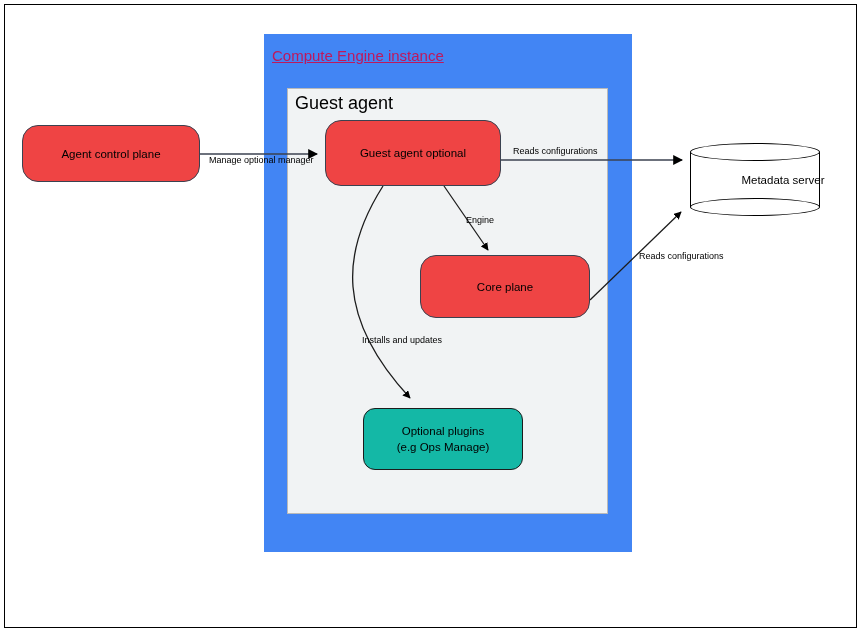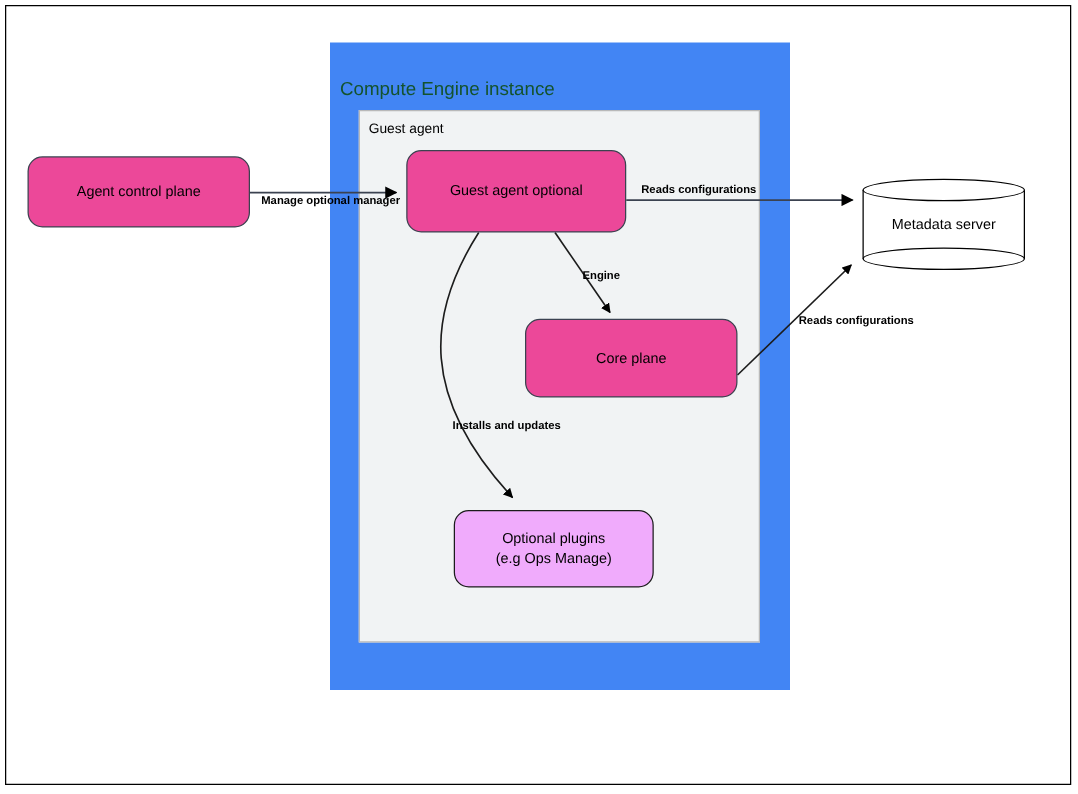--- a/index.html
+++ b/index.html
@@ -34,63 +34,64 @@
     left: 264px;
     top: 34px;
     width: 368px;
     height: 518px;
     background: #4285F4;
     box-sizing: border-box;
   }
   .vm-title {
     position: absolute;
     left: 272px;
-    top: 62px;
-    color: #14532d;
+    top: 46px;
+    color: #be185d;
     font-size: 15px;
     line-height: 20px;
     white-space: nowrap;
+    text-decoration: underline;
   }
   
   .guest-panel {
     position: absolute;
     left: 287px;
     top: 88px;
     width: 321px;
     height: 426px;
     background: #F1F3F4;
     border: 1px solid #b9b9b9;
     box-sizing: border-box;
   }
   .guest-title {
     position: absolute;
     left: 295px;
     top: 94px;
     color: #000000;
-    font-size: 11px;
+    font-size: 18px;
     line-height: 19px;
     white-space: nowrap;
   }
   
   .node {
     position: absolute;
     box-sizing: border-box;
     border-radius: 12px;
     border: 1.4px solid #3b4250;
     display: flex;
     flex-direction: column;
     align-items: center;
     justify-content: center;
     font-size: 11.5px;
     line-height: 16px;
     color: #000000;
     text-align: center;
   }
-  .node.blue  { background: #ec4899; }
-  .node.amber { background: #f0abfc; border-color: #1c1c1c; }
+  .node.blue  { background: #ef4444; border-radius: 16px; }
+  .node.amber { background: #14b8a6; border-color: #1c1c1c; }
 
   #node-agent-control-plane { left: 22px;  top: 125px; width: 178px; height: 57px; }
   #node-guest-agent-manager { left: 325px; top: 120px; width: 176px; height: 66px; }
   #node-core-plugin         { left: 420px; top: 255px; width: 170px; height: 63px; }
   #node-optional-plugins    { left: 363px; top: 408px; width: 160px; height: 62px; }
 
   
   #node-metadata-server {
     position: absolute;
     left: 690px;
@@ -124,30 +125,30 @@
   #node-metadata-server .cyl-label {
     position: absolute;
     left: 0; top: 0;
     width: 100%; height: 100%;
     display: flex;
     align-items: center;
     justify-content: center;
     font-size: 11.5px;
     color: #000;
     z-index: 3;
+    padding-left: 28px;
   }
 
   
   .edge-label {
     position: absolute;
     font-size: 9px;
     line-height: 12px;
     color: #000000;
     white-space: nowrap;
-    font-weight: bold;
   }
   #lbl-manage-optional-plugins { left: 209px; top: 154px; }
   #lbl-reads-config-manager    { left: 513px; top: 145px; }
   #lbl-manages                 { left: 466px; top: 214px; }
   #lbl-installs-and-updates    { left: 362px; top: 334px; }
   #lbl-reads-config-core       { left: 639px; top: 250px; }
 
   svg.edges {
     position: absolute;
     left: 0; top: 0;

